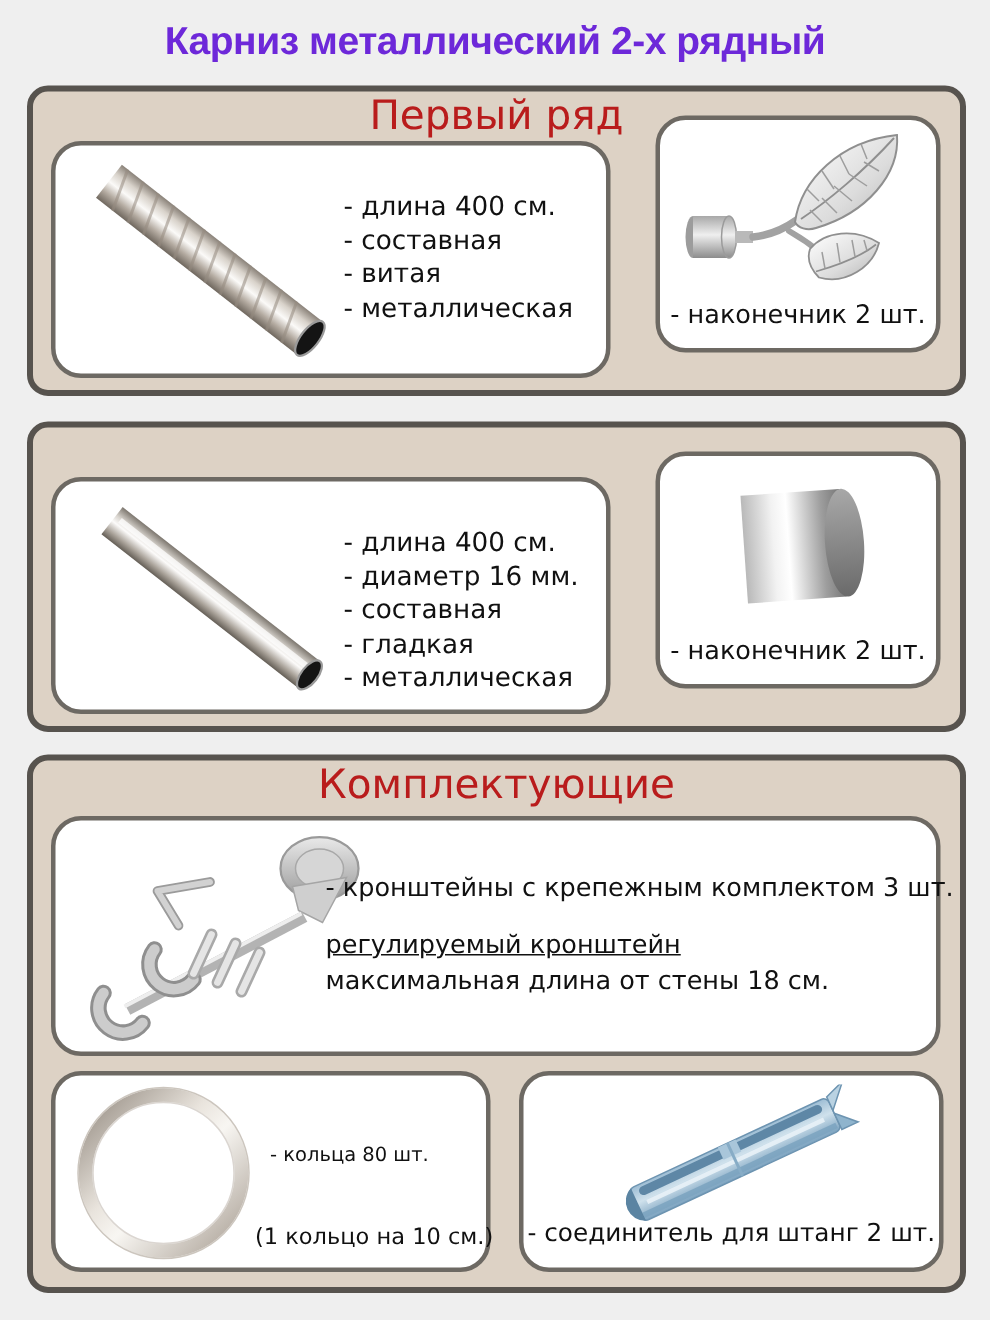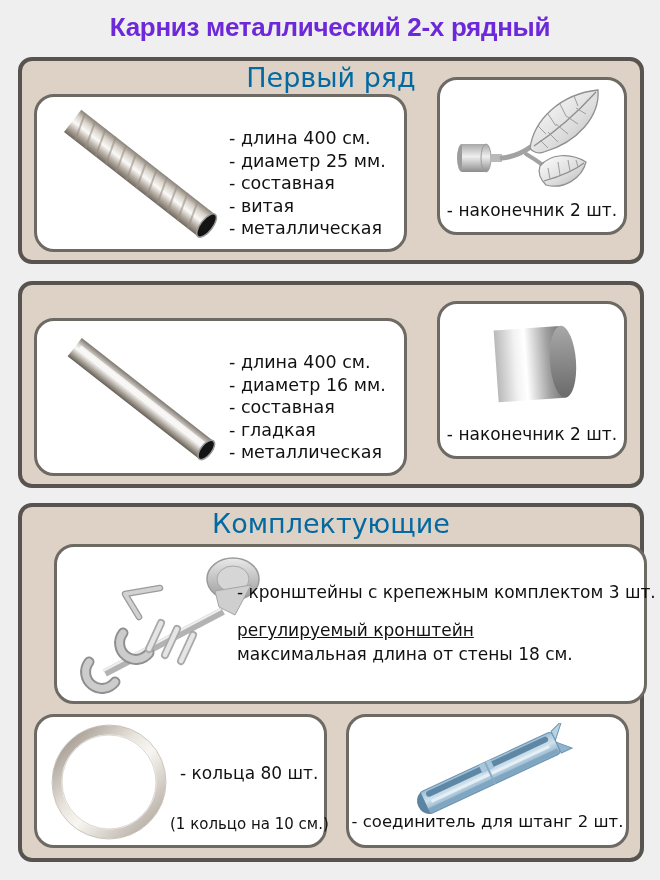--- a/index.html
+++ b/index.html
@@ -15,49 +15,49 @@
   }
   .section{
     position:absolute; left:18px; width:626px; box-sizing:border-box;
     background:#ddd2c5; border:4px solid #57534e; border-radius:14px;
   }
   .sec1{ top:57px;  height:207px; }
   .sec2{ top:281px; height:207px; }
   .sec3{ top:503px; height:359px; }
   .section-header{
     position:absolute; top:1px; left:0; width:100%;
-    text-align:center; font-size:27px; color:#0369a1;
+    text-align:center; font-size:27px; color:#b91c1c;
   }
   .card{
     position:absolute; box-sizing:border-box;
     background:#fff; border:3px solid #6d6963; border-radius:20px;
   }
   .card-rod    { left:12px;  top:33px;  width:373px; height:158px; }
   .card-finial { left:415px; top:16px;  width:190px; height:158px; }
-  .card-wide   { left:12px;  top:37px;  width:593px; height:160px;margin-left:20px; }
+  .card-wide   { left:12px;  top:37px;  width:593px; height:160px; }
   .card-rings  { left:12px;  top:207px; width:293px; height:134px; }
   .card-conn   { left:324px; top:207px; width:283px; height:134px; }
   .specs{
     position:absolute; left:192px; top:30px;
     font-size:17.5px; line-height:22.5px; white-space:nowrap;
   }
   .finial-label{
     position:absolute; bottom:12px; left:0; width:100%;
     text-align:center; font-size:17px; white-space:nowrap;
   }
   .rod-svg{ position:absolute; left:2px; top:2px; }
   .finial-svg{ position:absolute; left:8px; top:4px; }
   .bracket-svg{ position:absolute; left:8px; top:2px; }
   .bracket-text{
     position:absolute; left:180px; top:33px;
     font-size:17px; line-height:24px; white-space:nowrap;
   }
   .bracket-line2{ margin-top:14px;text-decoration:underline; }
   .ring-svg{ position:absolute; left:10px; top:4px; }
-  .rings-label{ position:absolute; left:143px; top:46px; font-size:17px; white-space:nowrap; }
+  .rings-label{ position:absolute; left:143px; top:46px; font-size:13px; white-space:nowrap; }
   .rings-note { position:absolute; left:133px; top:98px; font-size:15px; white-space:nowrap; }
   .conn-svg{ position:absolute; left:46px; top:6px; }
   .conn-label{
     position:absolute; bottom:14px; left:0; width:100%;
     text-align:center; font-size:16.5px; white-space:nowrap;
   }
 </style>
 </head>
 <body>
 
@@ -93,21 +93,20 @@
             <line x1="124" y1="60" x2="133" y2="88"></line>
               <line x1="137" y1="60" x2="146" y2="88"></line>
             <line x1="150" y1="60" x2="159" y2="88"></line>
               <line x1="163" y1="60" x2="172" y2="88"></line>
           </g>
           <ellipse cx="185" cy="74" rx="6" ry="14" fill="#141414" stroke="#9a9a9a" stroke-width="1.5"></ellipse>
         </g>
       </svg>
       <div class="specs">
         <div>- длина 400 см.</div>
-        <div>- диаметр 25 мм.</div>
         <div>- составная</div>
         <div>- витая</div>
         <div>- металлическая</div>
       </div>
     </div>
 
     <div class="card card-finial">
       <svg class="finial-svg" width="170" height="118" viewBox="0 0 170 118">
         <defs>
           <linearGradient id="gSock" x1="0" y1="0" x2="0" y2="1">

